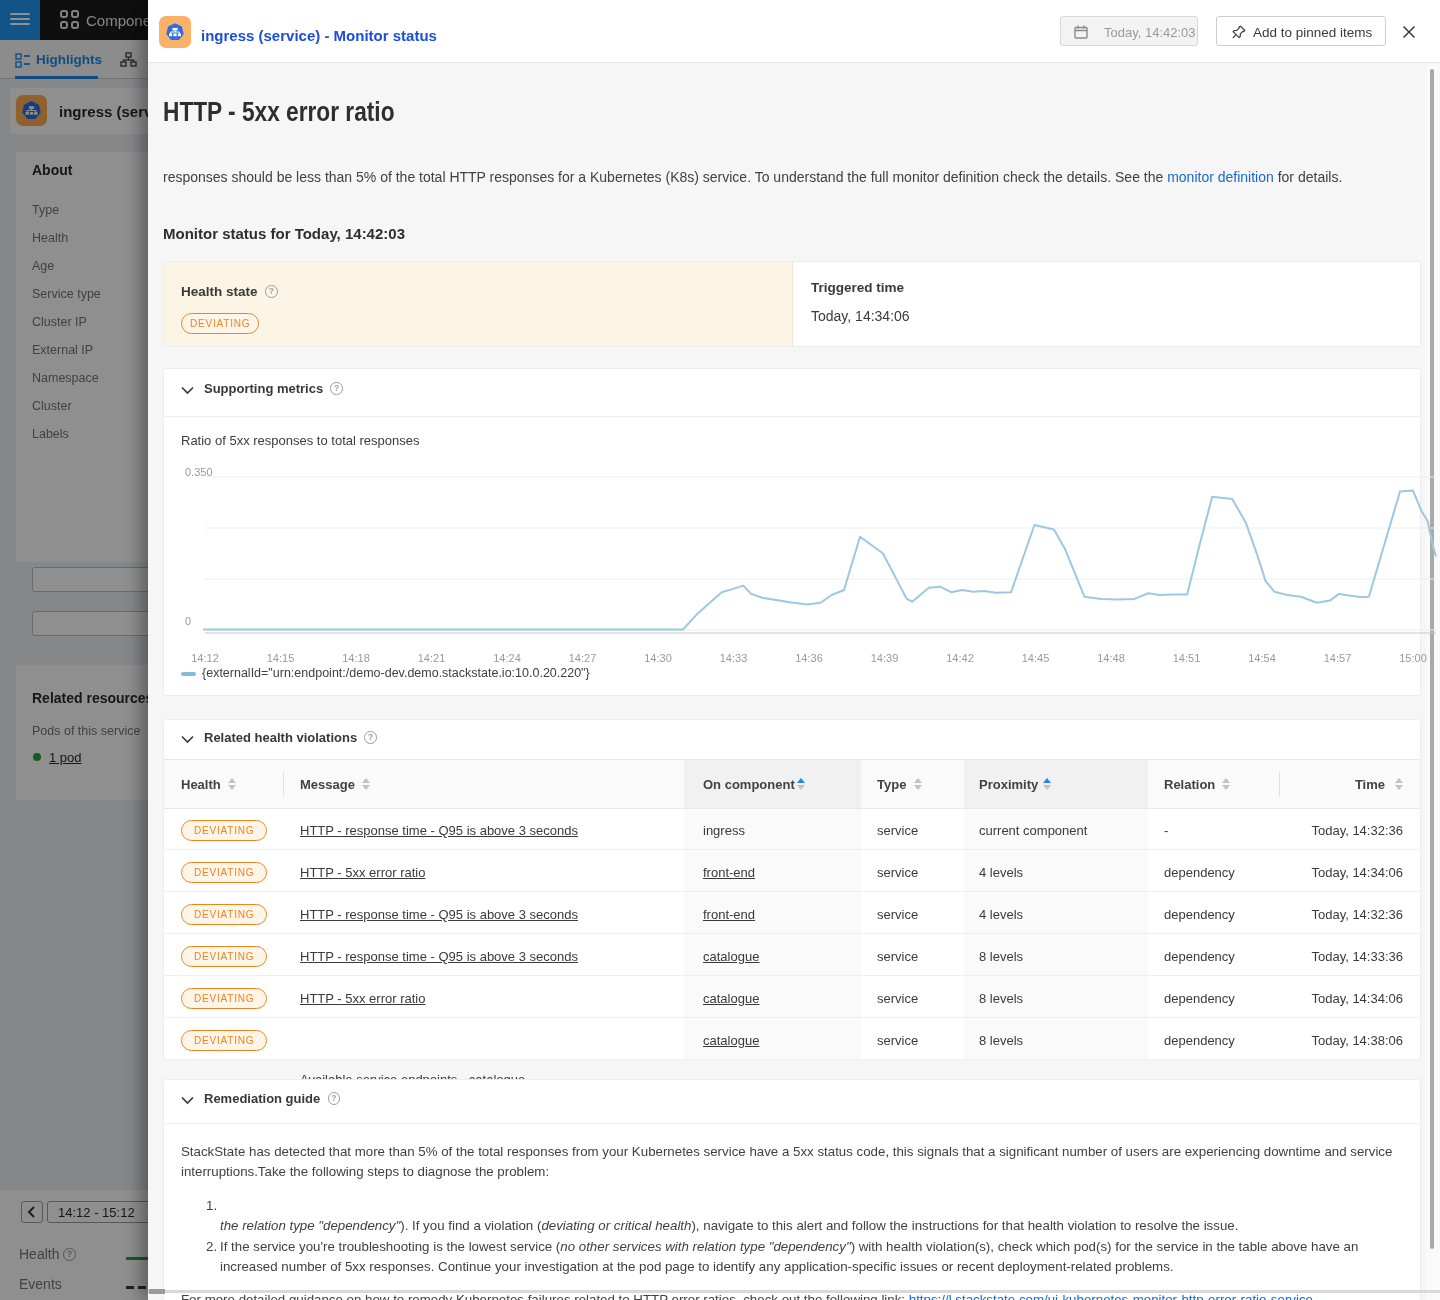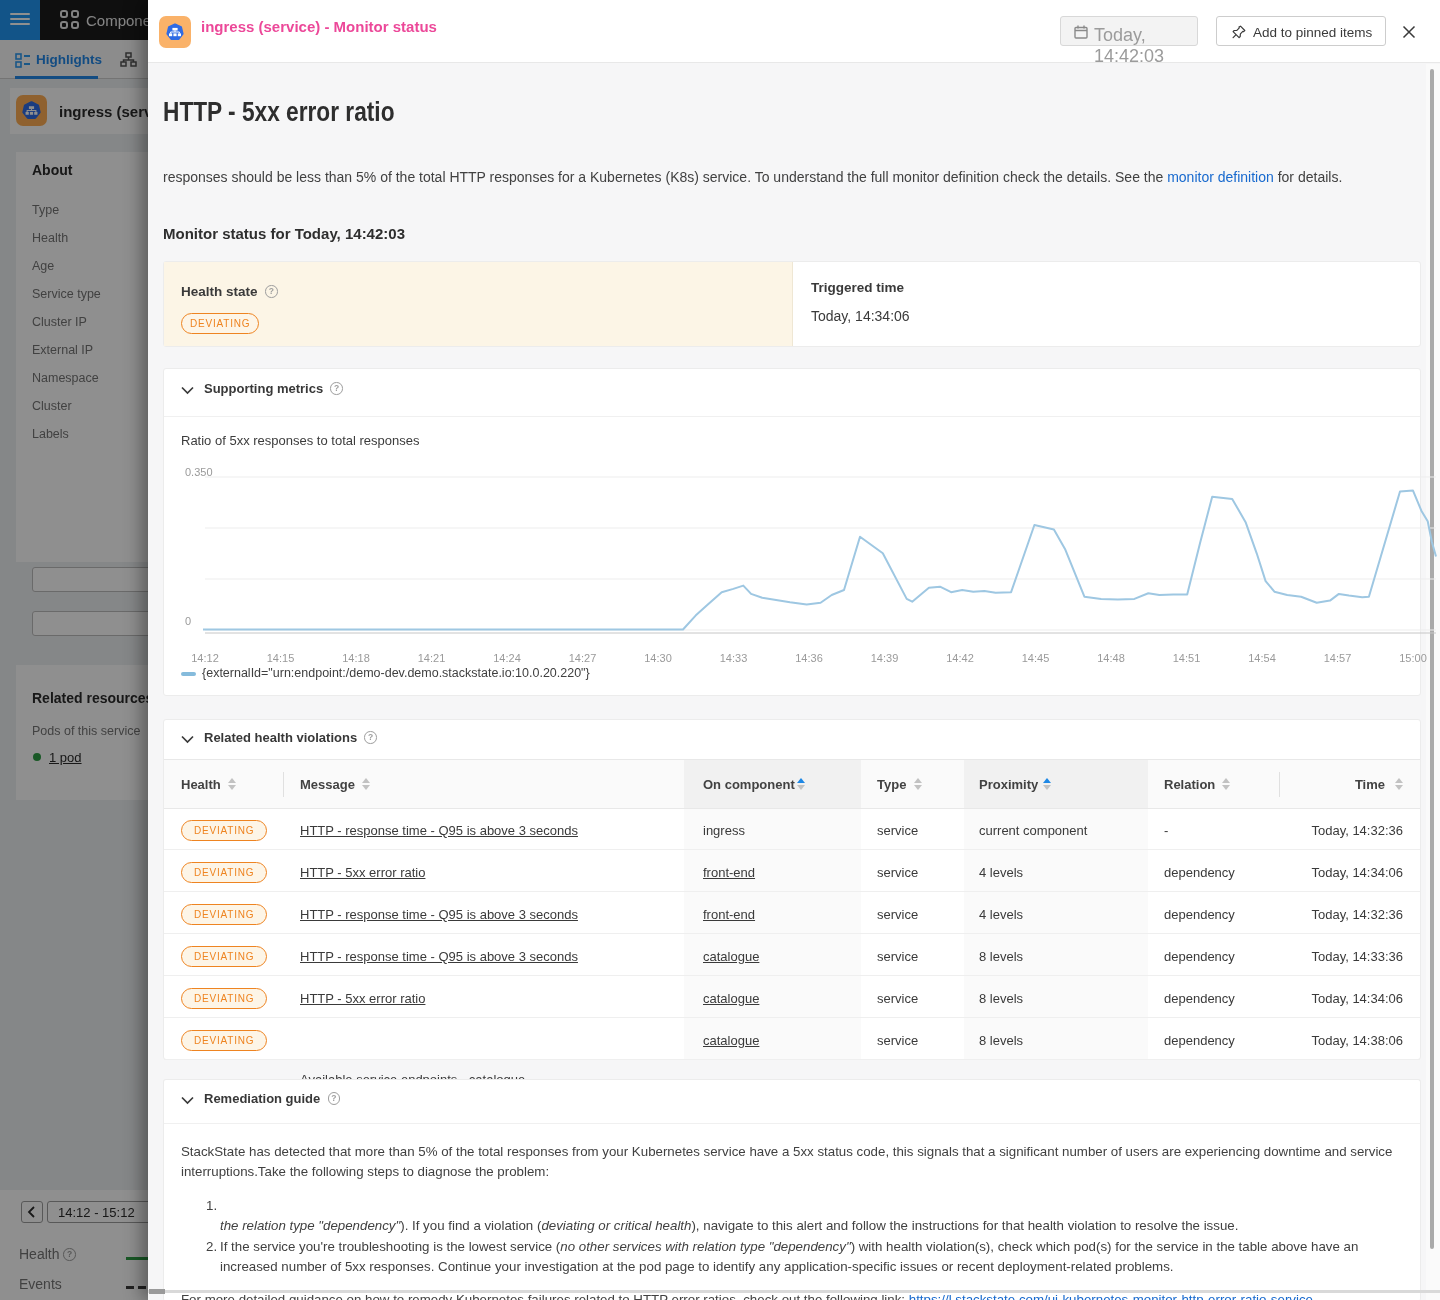--- a/index.html
+++ b/index.html
@@ -121,28 +121,28 @@
     <div class="abs" style="left:11px;top:16px;width:32px;height:32px;background:#FAB269;border-radius:7px;">
       <svg width="32" height="32" viewBox="0 0 32 32">
         <polygon points="16,8.6 21.9,11.4 23.4,17.8 19.3,22.9 12.7,22.9 8.6,17.8 10.1,11.4" fill="#2F6BE4" stroke="#2F6BE4" stroke-width="2.4" stroke-linejoin="round"></polygon>
         <rect x="13.4" y="11.9" width="5.2" height="2.6" fill="#fff"></rect>
         <rect x="10" y="17.4" width="3.2" height="2.8" fill="#fff"></rect>
         <rect x="14.4" y="17.4" width="3.2" height="2.8" fill="#fff"></rect>
         <rect x="18.8" y="17.4" width="3.2" height="2.8" fill="#fff"></rect>
         <path d="M16 14.3 v1.7 M11.6 17.4 v-1.4 h8.8 v1.4" stroke="#fff" stroke-width="1" fill="none"></path>
       </svg>
     </div>
-    <div class="abs" style="left:53px;top:18px;font-size:15px;font-weight:700;color:#ec4899;">ingress (service) - Monitor status</div>
+    <div class="abs" style="left:53px;top:27px;font-size:15px;font-weight:700;color:#1d4ed8;">ingress (service) - Monitor status</div>
 
     <div class="abs" style="left:912px;top:16px;width:138px;height:30px;background:#f3f3f3;border:1px solid #d8d8d8;border-radius:3px;">
       <svg class="abs" style="left:13px;top:8px" width="14" height="14" viewBox="0 0 14 14">
         <rect x="1" y="2.5" width="12" height="10.5" rx="1" fill="none" stroke="#8a8a8a" stroke-width="1.4"></rect>
         <path d="M4 0.5 v3 M10 0.5 v3 M1 5.5 h12" stroke="#8a8a8a" stroke-width="1.4" fill="none"></path>
       </svg>
-      <span class="abs" style="left:33px;top:8px;font-size:18px;color:#9b9b9b;">Today, 14:42:03</span>
+      <span class="abs" style="left:43px;top:8px;font-size:13px;color:#9b9b9b;">Today, 14:42:03</span>
     </div>
 
     <div class="abs" style="left:1068px;top:16px;width:170px;height:30px;background:#fff;border:1px solid #cdcdcd;border-radius:3px;">
       <svg class="abs" style="left:15px;top:8px" width="14" height="14" viewBox="0 0 14 14">
         <path d="M8.5 1.2 l4.3 4.3 -1.2 1.2 -0.8-0.3 -2.4 2.4 -0.2 2.7 -1.1 1.1 -3-3 -3 3 0 0 3-3 -3-3 1.1-1.1 2.7-0.2 2.4-2.4 -0.3-0.8 z" fill="none" stroke="#3a3a3a" stroke-width="1.2" stroke-linejoin="round"></path>
       </svg>
       <span class="abs" style="left:36px;top:8px;font-size:13.5px;color:#3a3a3a;">Add to pinned items</span>
     </div>
 
     <svg class="abs" style="left:1254px;top:25px" width="14" height="14" viewBox="0 0 14 14">

